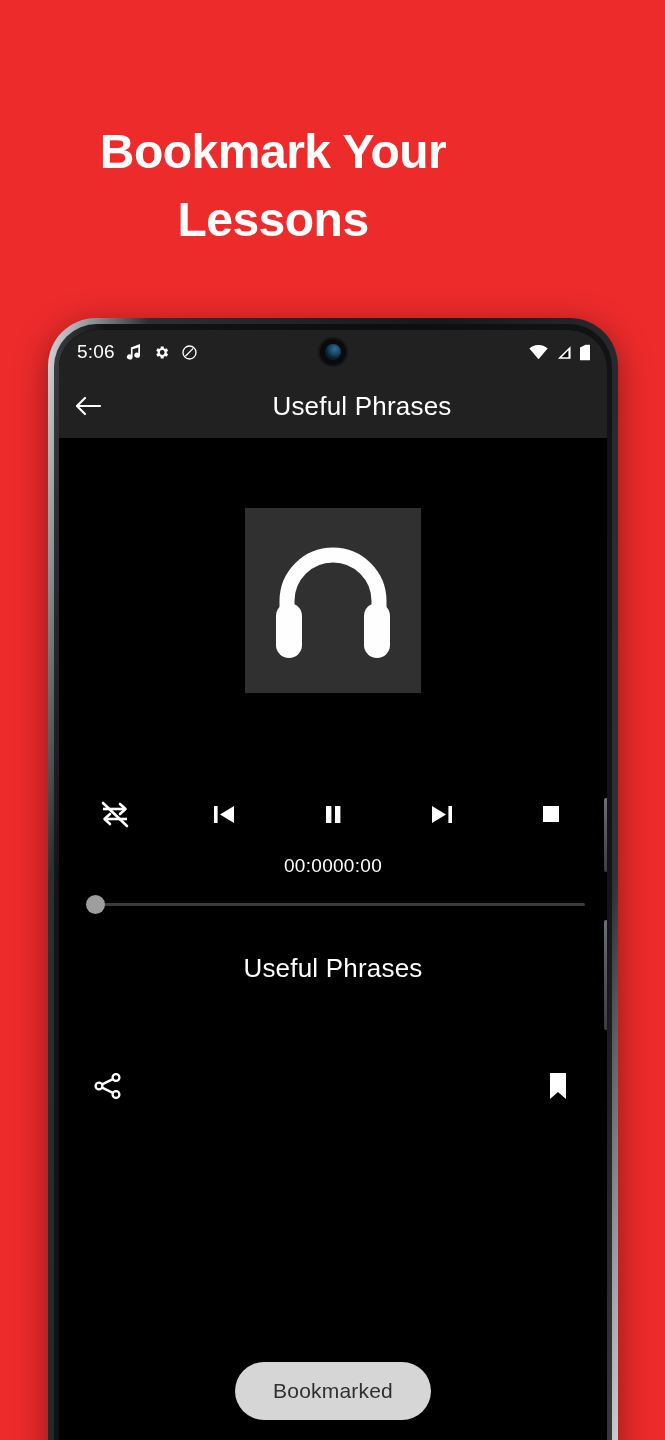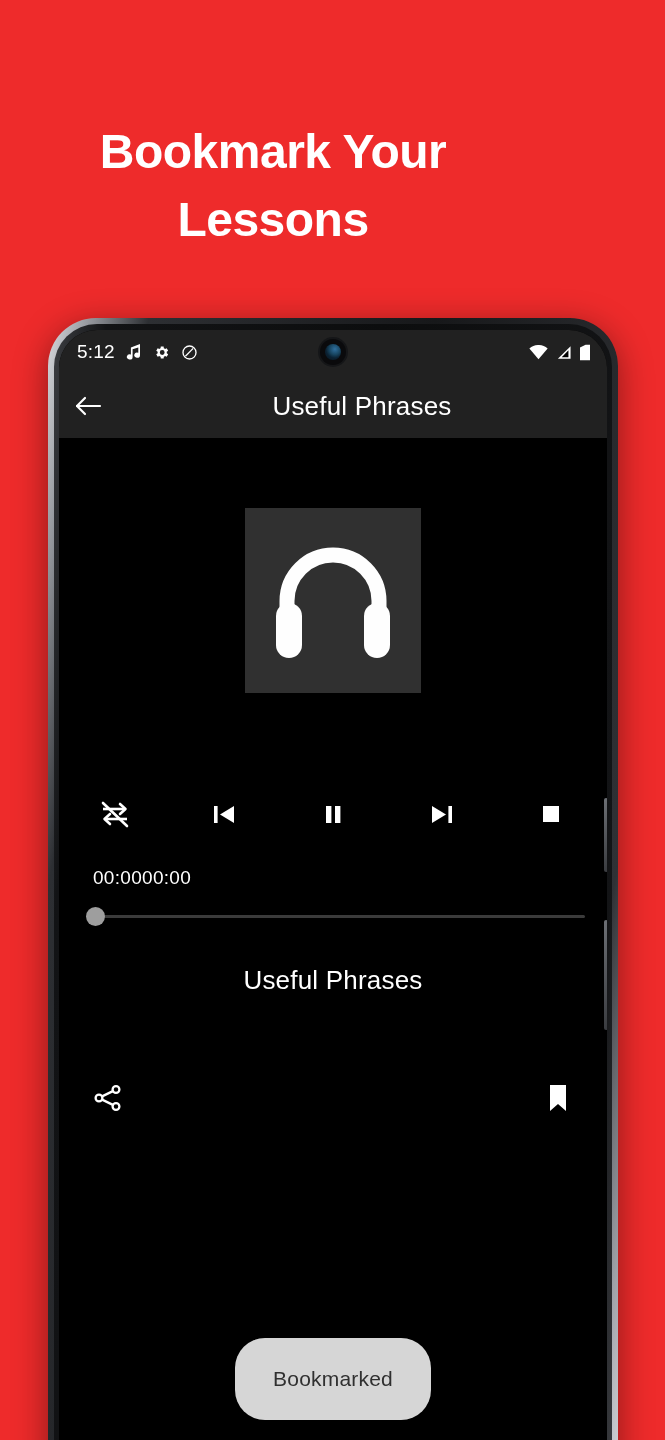--- a/index.html
+++ b/index.html
@@ -152,23 +152,23 @@
     margin-top:94px;
     height:54px;
   }
   .ctrl-btn {
     width:60px; height:54px;
     display:flex; align-items:center; justify-content:center;
   }
 
   .times {
     display:flex;
-    justify-content:flex-start;
+    justify-content:center;
     padding:0 34px;
-    margin-top:26px;
+    margin-top:14px;
     color:#ffffff;
     font-size:19px;
     letter-spacing:.3px;
   }
 
   .seek-wrap {
     position:relative;
     margin:16px 18px 0 18px;
     height:22px;
     display:flex; align-items:center;
@@ -214,38 +214,38 @@
     position:absolute;
     left:0; right:0;
     bottom:52px;
     display:flex;
     justify-content:center;
   }
   .toast {
     background:#d6d6d6;
     color:#303030;
     font-size:21px;
-    padding:29px 38px;
+    padding:17px 38px;
     border-radius:30px;
     letter-spacing:.2px;
   }
 </style>
 </head>
 <body>
 
 <div class="promo-title">Bookmark Your
 Lessons</div>
 
 <div class="device">
   <div class="device-inner">
     <div class="screen">
 
       <div class="statusbar">
         <div class="sb-left">
-          <span class="sb-time">5:12</span>
+          <span class="sb-time">5:06</span>
           <span class="sb-ico">
             <svg width="16" height="18" viewBox="0 0 16 18">
                 <path d="M14 1 L14 12.2 A2.9 2.6 0 1 1 12.3 9.8 L12.3 4.6 L6.6 6.2 L6.6 13.9 A2.9 2.6 0 1 1 4.9 11.5 L4.9 4.6 Z" fill="#fff"></path>
               </svg>
           </span>
           <span class="sb-ico">
             <svg width="17" height="17" viewBox="0 0 24 24">
                 <path fill="#fff" d="M19.4 13a7.8 7.8 0 0 0 0-2l2-1.6-2-3.4-2.4 1a7.6 7.6 0 0 0-1.7-1L15 3.4h-4l-.3 2.6a7.6 7.6 0 0 0-1.7 1l-2.4-1-2 3.4 2 1.6a7.8 7.8 0 0 0 0 2l-2 1.6 2 3.4 2.4-1c.5.4 1.1.8 1.7 1l.3 2.6h4l.3-2.6c.6-.2 1.2-.6 1.7-1l2.4 1 2-3.4Zm-6.4 2.4a3.4 3.4 0 1 1 0-6.8 3.4 3.4 0 0 1 0 6.8Z"></path>
               </svg>
           </span>

